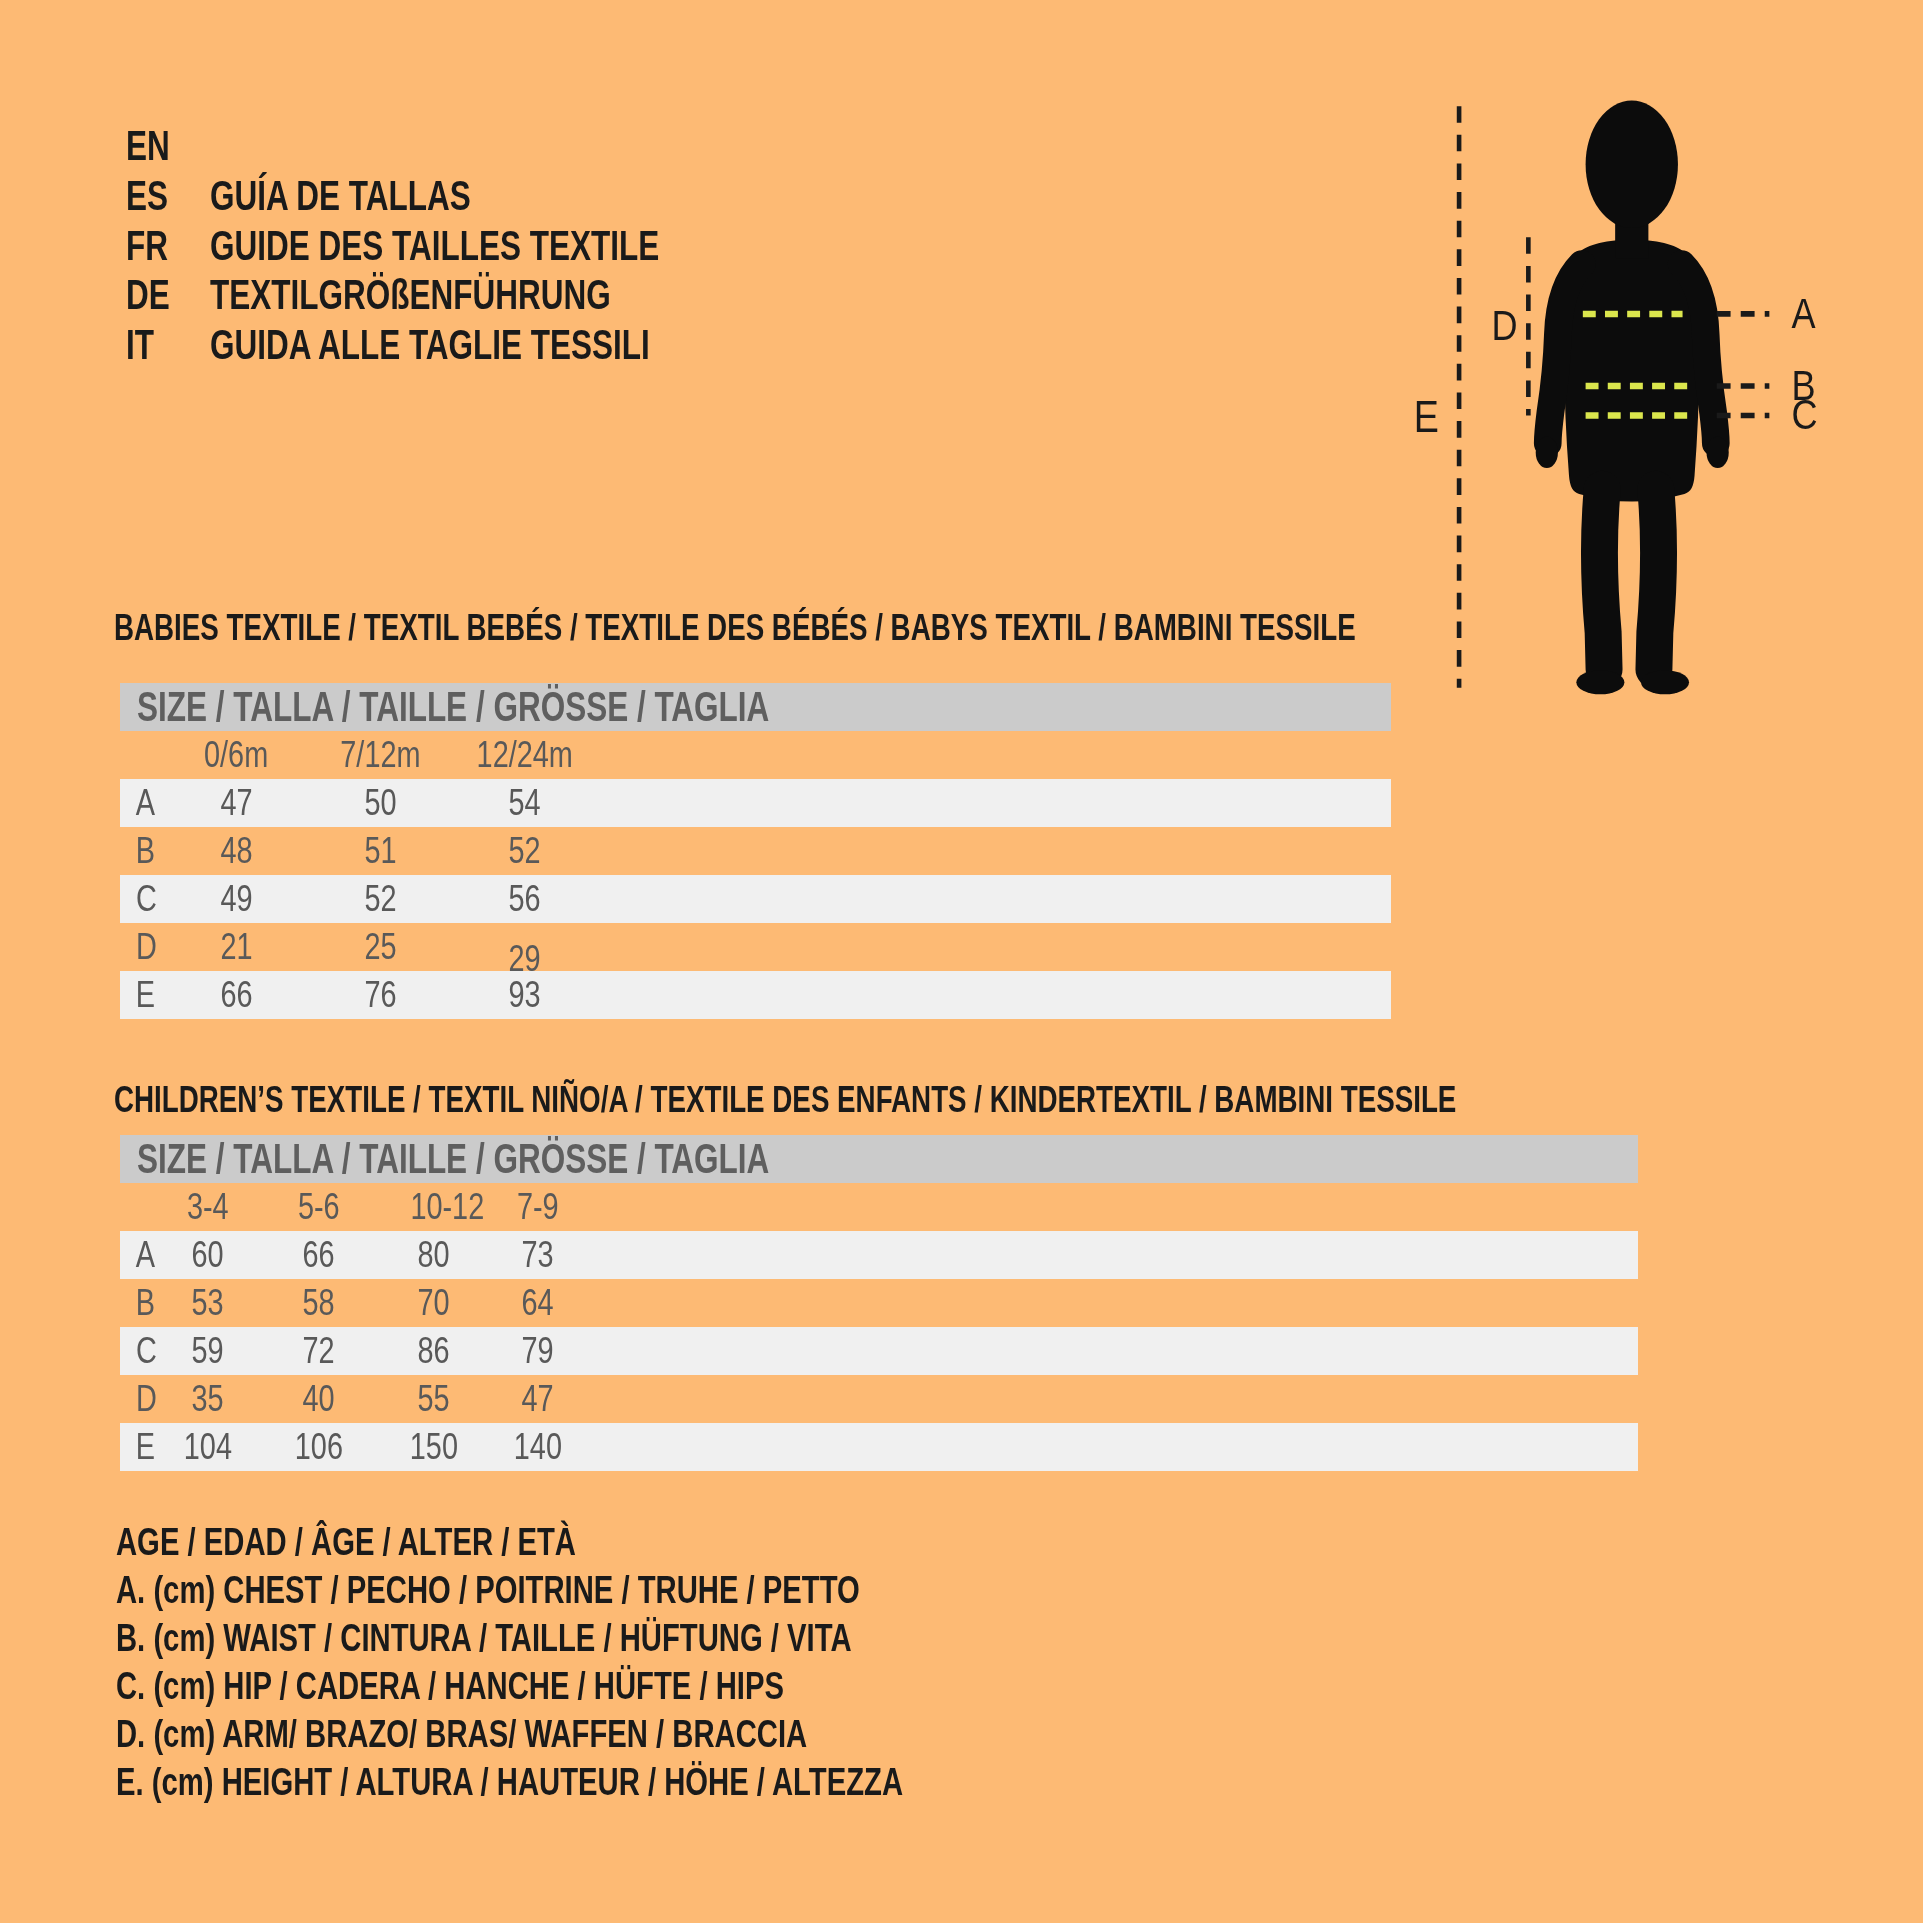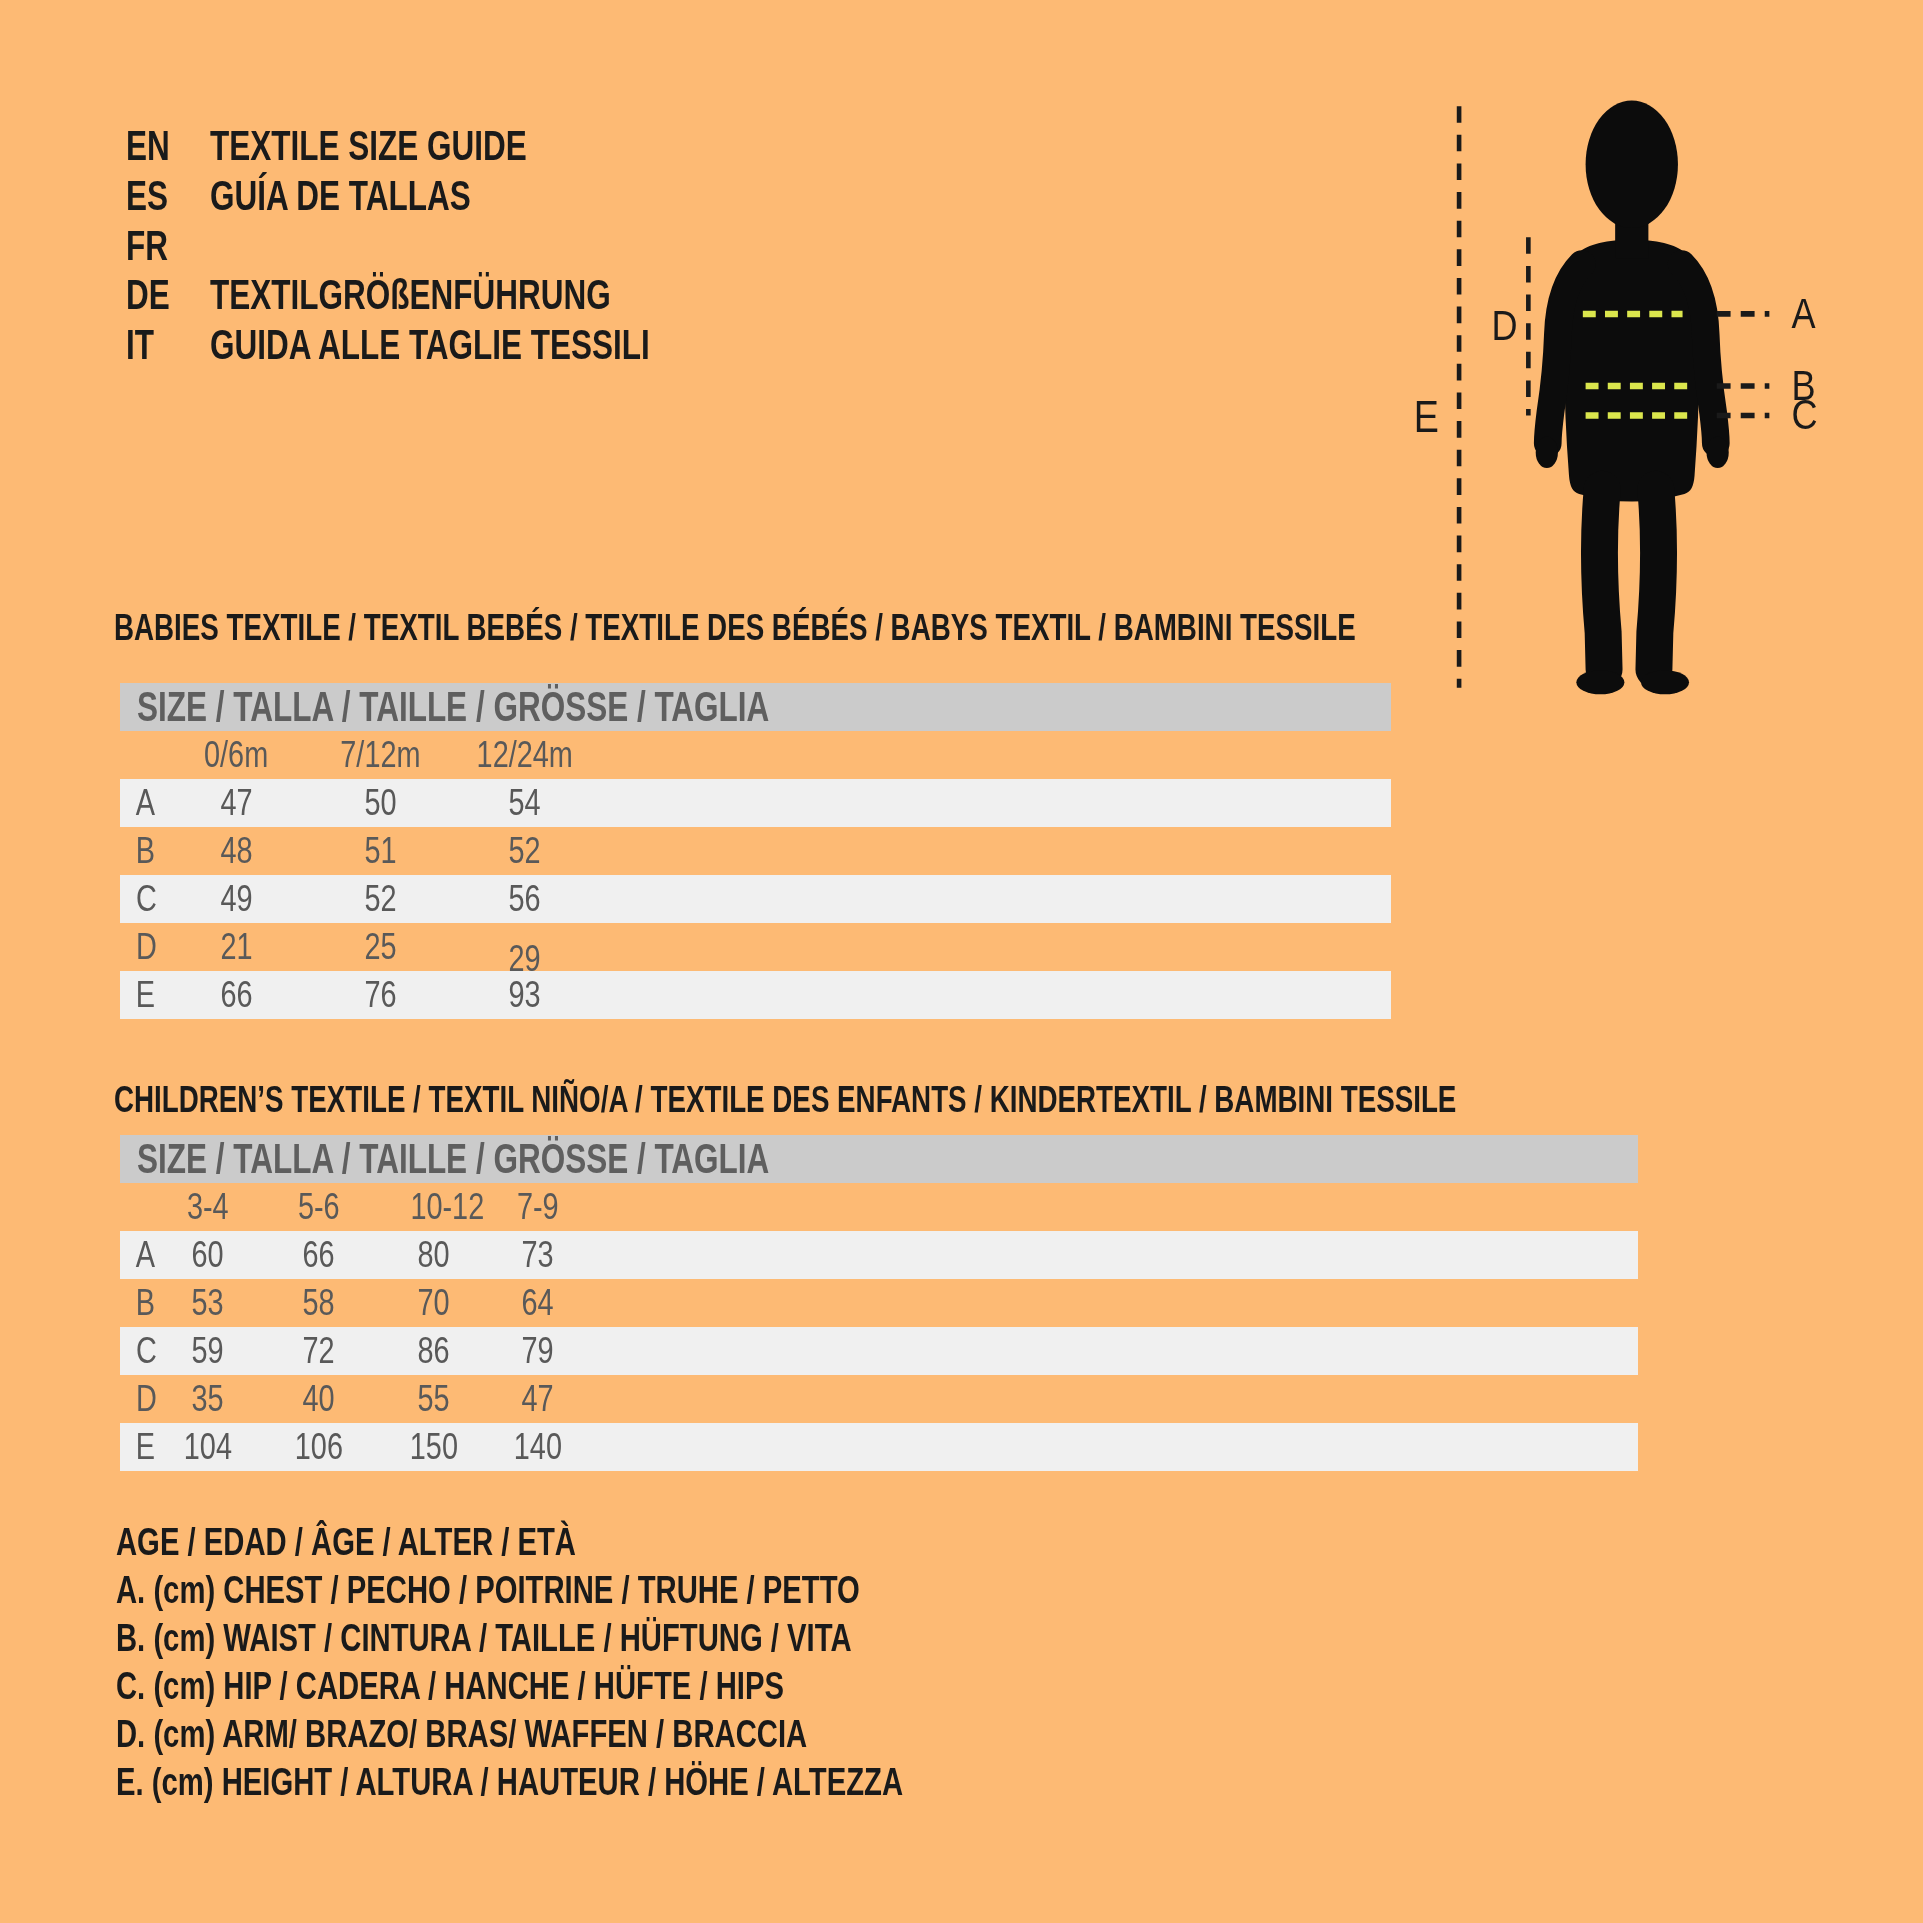--- a/index.html
+++ b/index.html
@@ -32,28 +32,28 @@
               font-size:39px;font-weight:700;}
 </style>
 </head>
 <body>
 
 <div id="canvas">
 
   <div>
     <div class="lang-row" style="top:121px;">
       <span class="lang-code"><span class="cx">EN</span></span>
-      <span><span class="cx">TEXTILE SIZE GUIDE</span></span>
     </div>
     <div class="lang-row" style="top:171px;">
       <span class="lang-code"><span class="cx">ES</span></span>
       <span><span class="cx">GUÍA DE TALLAS</span></span>
     </div>
     <div class="lang-row" style="top:221px;">
       <span class="lang-code"><span class="cx">FR</span></span>
+      <span><span class="cx">GUIDE DES TAILLES TEXTILE</span></span>
     </div>
     <div class="lang-row" style="top:270px;">
       <span class="lang-code"><span class="cx">DE</span></span>
       <span><span class="cx">TEXTILGRÖßENFÜHRUNG</span></span>
     </div>
     <div class="lang-row" style="top:320px;">
       <span class="lang-code"><span class="cx">IT</span></span>
       <span><span class="cx">GUIDA ALLE TAGLIE TESSILI</span></span>
     </div>
   </div>

